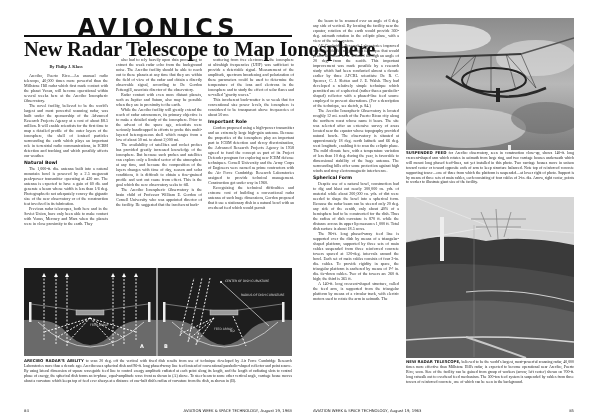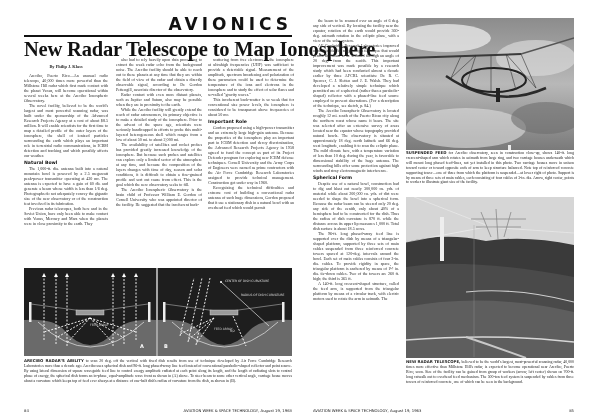--- a/index.html
+++ b/index.html
@@ -1,22 +1,22 @@
 <!DOCTYPE html>
 <html><head>
   <meta charset="utf-8">
   <style>
     * { margin:0; padding:0; box-sizing:border-box; }
     html,body { width:606px; height:420px; background:#ffffff; overflow:hidden; }
     body { position:relative; font-family:"Liberation Serif", serif; color:#1a1a1a; }
     .page { position:absolute; top:0; height:420px; }
     .left-page { left:0; width:303px; }
     .right-page { left:303px; width:303px; }
-    .section-head { position:absolute; left:24px; top:14px; width:268px; text-align:right;
-      font-family:"DejaVu Sans", sans-serif; font-weight:bold; font-size:17px; letter-spacing:4px; color:#111; }
+    .section-head { position:absolute; left:24px; top:14px; width:268px; text-align:center;
+      font-family:"DejaVu Sans", sans-serif; font-weight:bold; font-size:24px; letter-spacing:4px; color:#111; }
     .section-rule { position:absolute; left:24px; top:35px; width:268px; height:2px; background:#111; }
     .title { position:absolute; left:24px; top:38px; width:268px; text-align:left;
       font-family:"Liberation Serif", serif; font-weight:bold; font-size:20.5px; color:#111; white-space:nowrap; letter-spacing:-0.2px; }
     .col { position:absolute; font-size:4.1px; line-height:5px; text-align:justify; color:#2a2a2a; overflow:hidden; }
     .col p { text-indent:5px; }
     .byline { text-align:center; font-weight:bold; font-size:4.4px; margin-bottom:4px; text-indent:0 !important; }
     .subhead { font-family:"DejaVu Sans", sans-serif; font-weight:bold; font-size:4.6px; margin:2px 0 1px 0; color:#111; }
     .diagram { position:absolute; left:24px; top:268px; width:268px; height:88px; background:#1c1c1c; }
     .caption { position:absolute; font-size:3.9px; line-height:4.9px; text-align:justify; color:#222; overflow:hidden; }
     .caption b { font-family:"DejaVu Sans", sans-serif; font-size:3.9px; }

